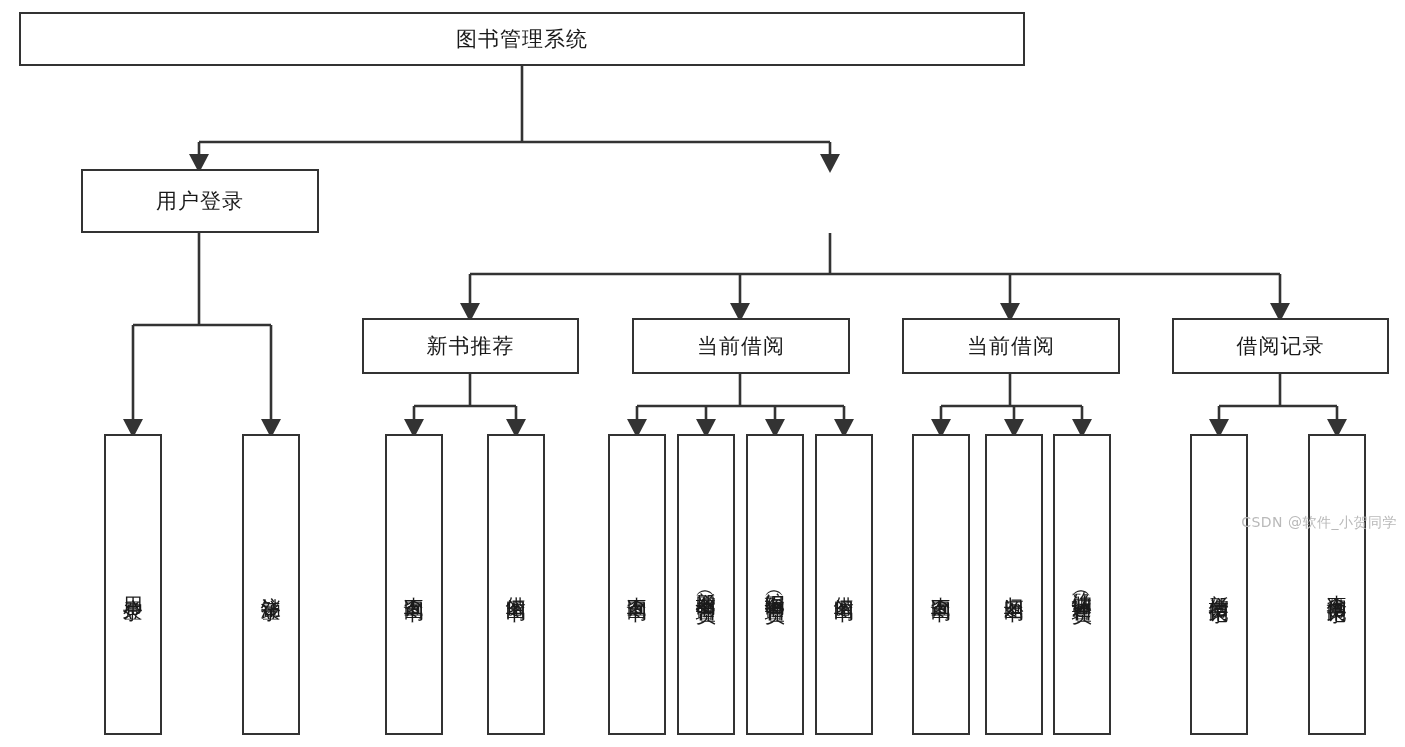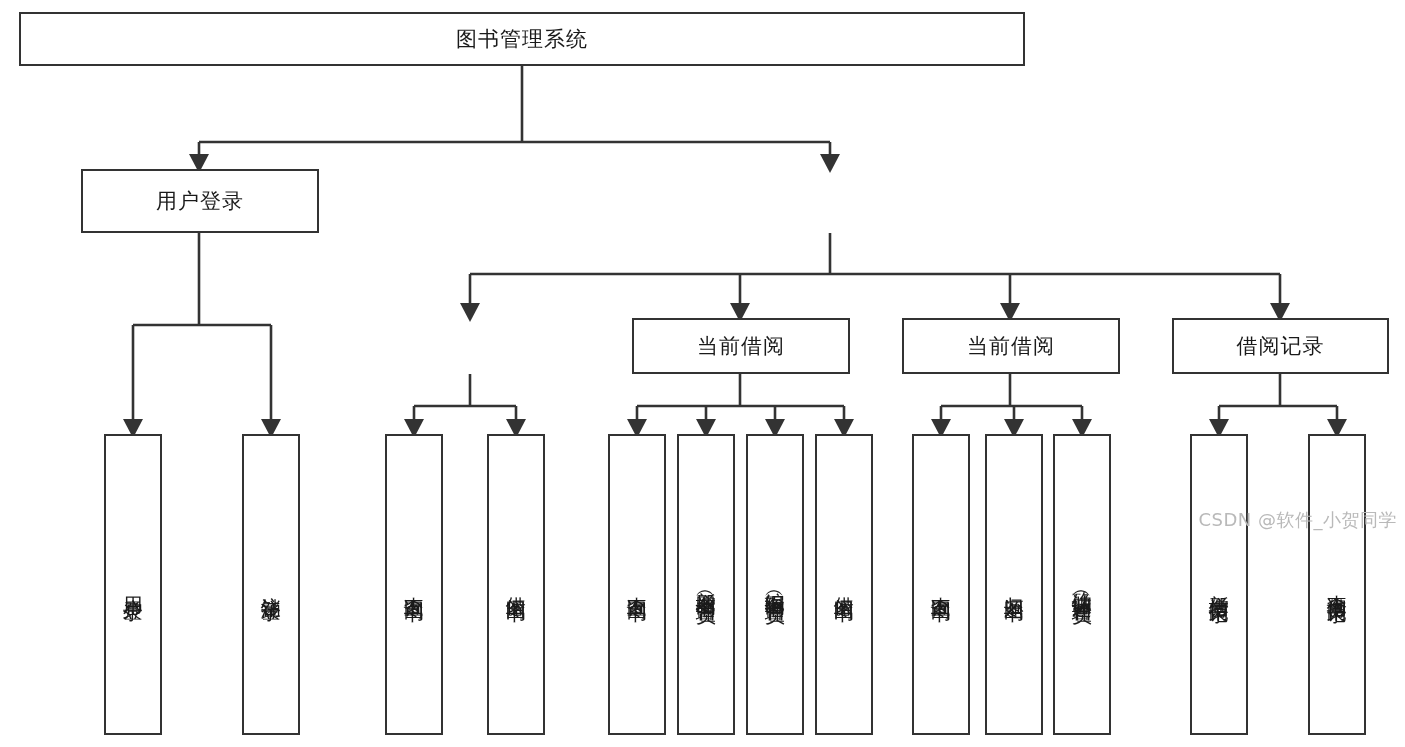--- a/index.html
+++ b/index.html
@@ -54,21 +54,21 @@
   .node-box.vertical > .vtext {
     writing-mode: vertical-rl;
     text-orientation: upright;
     display: block;
     white-space: nowrap;
   }
   .watermark {
     position: absolute;
     right: 8px;
     bottom: 6px;
-    font-size: 18px;
+    font-size: 14px;
     color: #b9b9b9;
     letter-spacing: 0.5px;
     font-family: "DejaVu Sans", "Liberation Sans", sans-serif;
     white-space: nowrap;
   }
 </style>
 </head>
 <body>
 
 <div id="diagram-root">
@@ -141,20 +141,23 @@
   </svg>
 
   <div class="node-box horizontal" style="left:19px; top:12px; width:1006px; height:54px;">
     <span>图书管理系统</span>
   </div>
 
   <div class="node-box horizontal" style="left:81px; top:169px; width:238px; height:64px;">
     <span>用户登录</span>
   </div>
 
+  <div class="node-box horizontal" style="left:362px; top:318px; width:217px; height:56px;">
+    <span>新书推荐</span>
+  </div>
   <div class="node-box horizontal" style="left:632px; top:318px; width:218px; height:56px;">
     <span>当前借阅</span>
   </div>
   <div class="node-box horizontal" style="left:902px; top:318px; width:218px; height:56px;">
     <span>当前借阅</span>
   </div>
   <div class="node-box horizontal" style="left:1172px; top:318px; width:217px; height:56px;">
     <span>借阅记录</span>
   </div>
 

